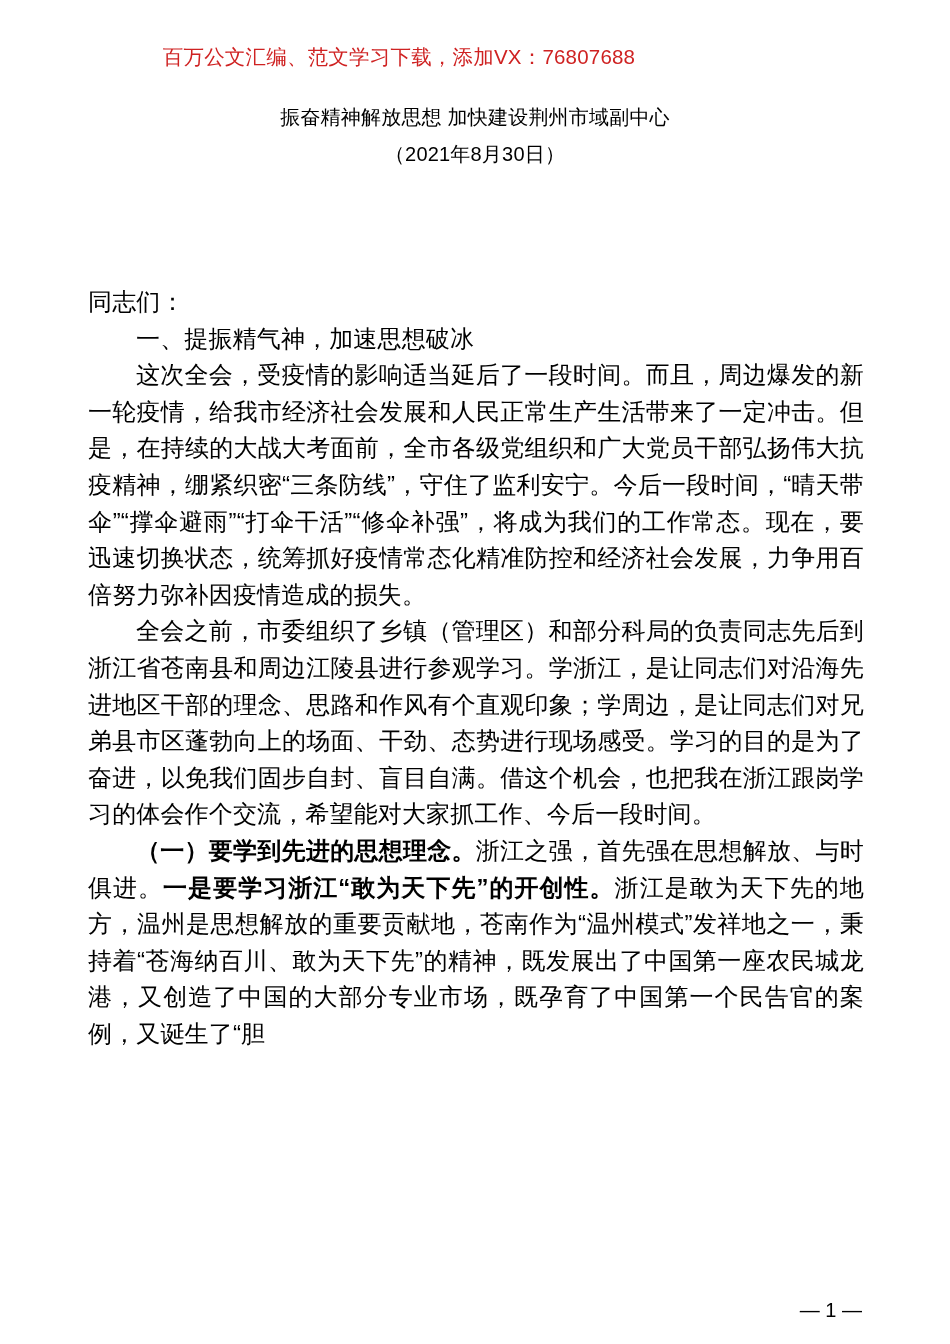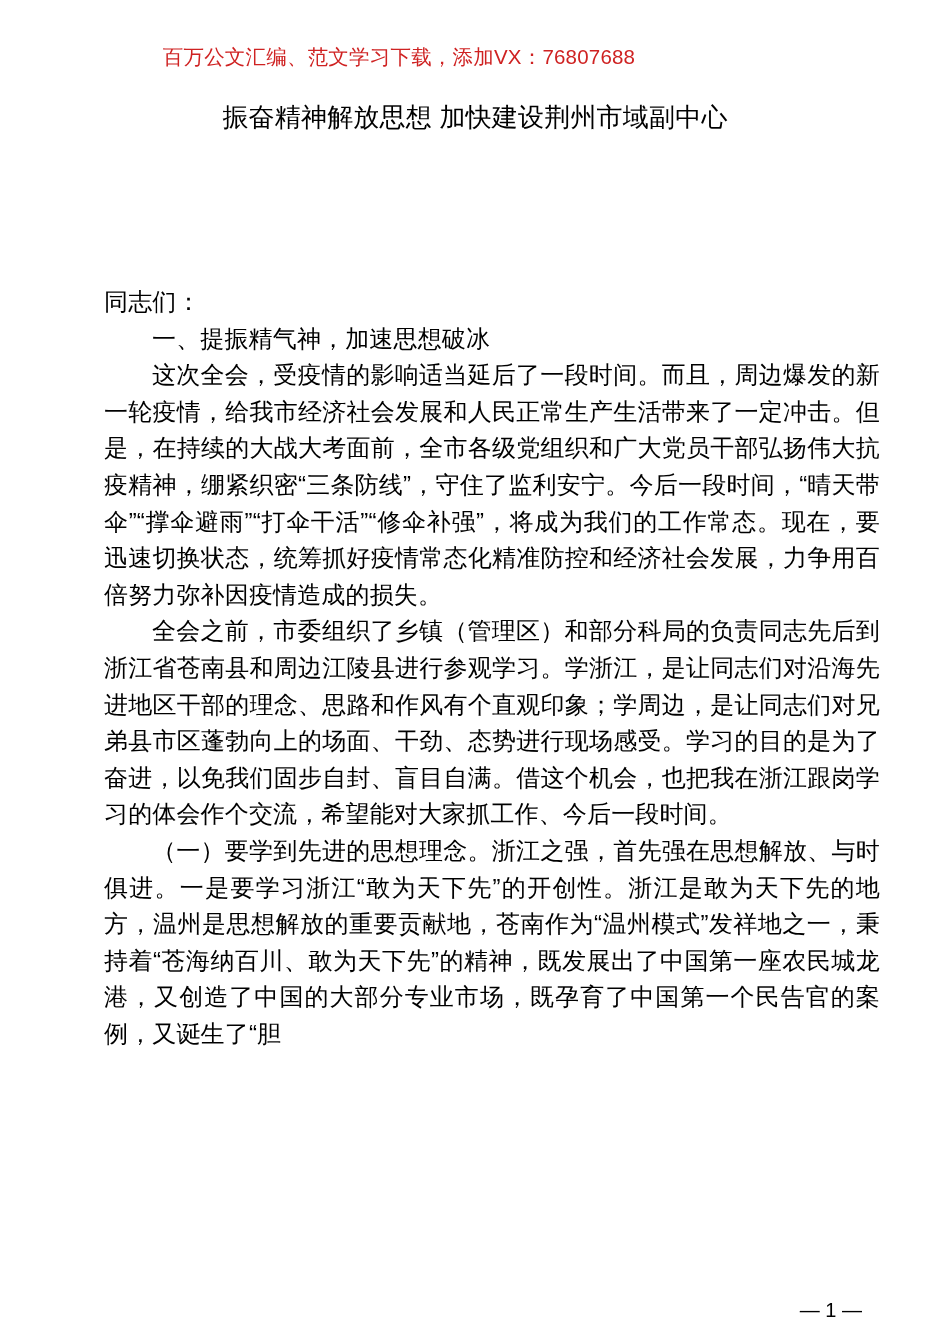--- a/index.html
+++ b/index.html
@@ -37,48 +37,48 @@
 
   
   .title-block {
     position: absolute;
     left: 0;
     top: 99px;
     width: 950px;
     text-align: center;
   }
   .title-line {
-    font-size: 26px;
+    font-size: 20px;
     line-height: 36.5px;
     letter-spacing: 0.2px;
     font-weight: 400;
     white-space: nowrap;
   }
 
   
   .body-col {
     position: absolute;
-    left: 104px;
+    left: 88px;
     top: 284px;
     width: 776px;
     font-size: 24px;
     line-height: 36.6px;
     letter-spacing: 0.15px;
     text-align: justify;
     text-justify: inter-ideograph;
   }
   .para {
     margin: 0;
     text-indent: 0;
   }
   .para.indent {
     text-indent: 48px;
   }
   .bold {
-    font-weight: 400;
+    font-weight: 700;
   }
 
   
   .footer {
     position: absolute;
     left: 0;
     top: 1296px;
     width: 862px;
     text-align: right;
     font-size: 20px;
@@ -89,20 +89,21 @@
 </style>
 </head>
 <body>
 
 <div id="page">
 
   <div class="promo-banner">百万公文汇编、范文学习下载，添加VX：76807688</div>
 
   <div class="title-block">
     <div class="title-line">振奋精神解放思想  加快建设荆州市域副中心</div>
+    <div class="title-line">（2021年8月30日）</div>
   </div>
 
   <div class="body-col">
 
     <p class="para">同志们：</p>
 
 
     <p class="para indent">一、提振精气神，加速思想破冰</p>
 
     <p class="para indent">这次全会，受疫情的影响适当延后了一段时间。而且，周边爆发的新一轮疫情，给我市经济社会发展和人民正常生产生活带来了一定冲击。但是，在持续的大战大考面前，全市各级党组织和广大党员干部弘扬伟大抗疫精神，绷紧织密“三条防线”，守住了监利安宁。今后一段时间，“晴天带伞”“撑伞避雨”“打伞干活”“修伞补强”，将成为我们的工作常态。现在，要迅速切换状态，统筹抓好疫情常态化精准防控和经济社会发展，力争用百倍努力弥补因疫情造成的损失。</p>

